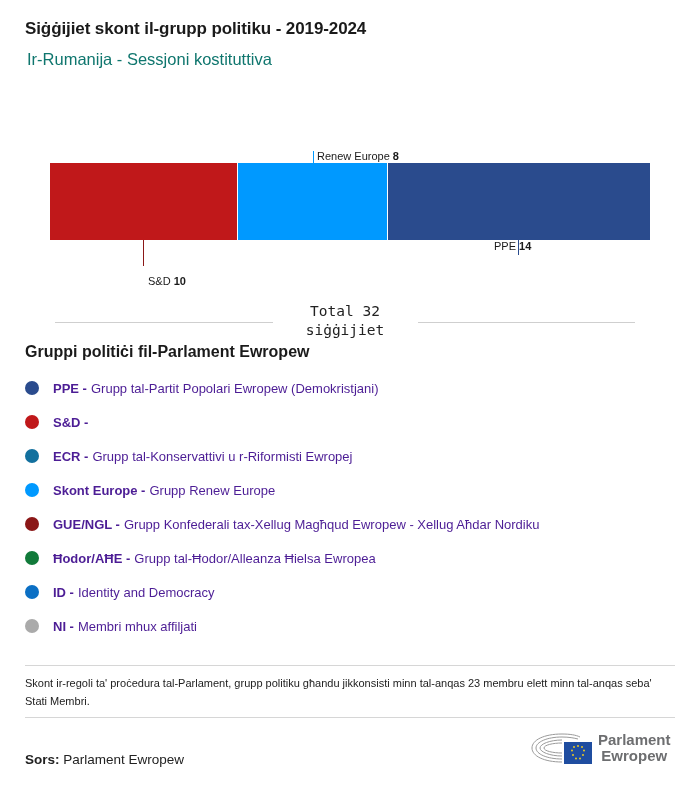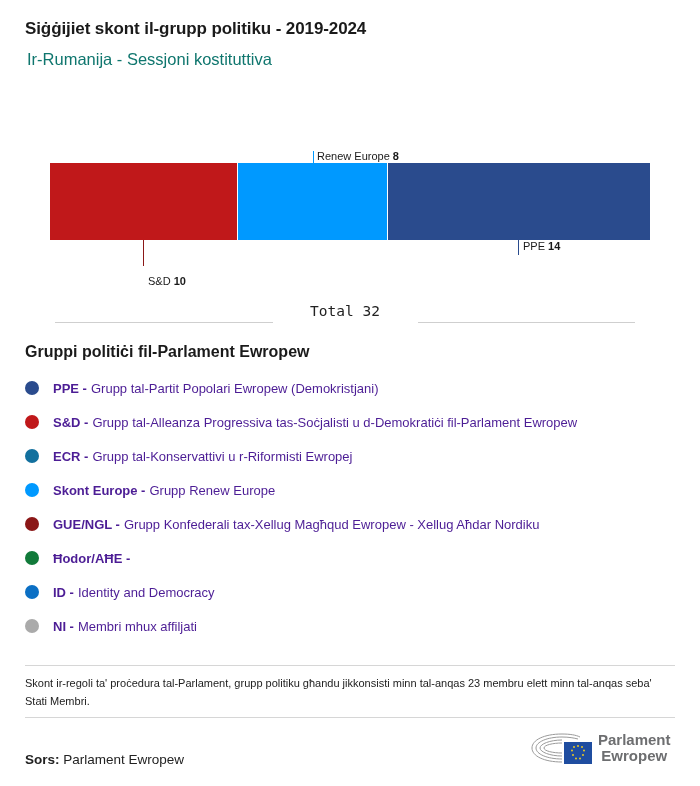--- a/index.html
+++ b/index.html
@@ -54,63 +54,64 @@
   <b>8</b>
 </div>
 
 <div class="tick" style="left:143px;top:240px;height:26px;background:#8b1717;"></div>
 <div class="callout" style="left:148px;top:251px;margin-top:24px;">
   <span>S&amp;D</span>
   <b>10</b>
 </div>
 
 <div class="tick" style="left:518px;top:240px;height:15px;background:#2a4b8d;"></div>
-<div class="callout" style="left:523px;top:240px;">
+<div class="callout" style="left:494px;top:240px;">
   <span>PPE</span>
   <b>14</b>
 </div>
 
 <div class="total-wrap">
   <div class="total-line" style="left:0;width:218px;"></div>
   <div class="total-line" style="left:363px;width:217px;"></div>
   <div class="total-text">
     <div>Total 32</div>
+    <div>siġġijiet</div>
   </div>
 </div>
 
 <div class="legend-title">Gruppi politiċi fil-Parlament Ewropew</div>
 <div class="legend">
   <div class="legend-item">
     <span class="dot" style="background:#2a4b8d;"></span>
     <b>PPE -</b>
     <span>Grupp tal-Partit Popolari Ewropew (Demokristjani)</span>
   </div>
   <div class="legend-item">
     <span class="dot" style="background:#c0181a;"></span>
     <b>S&amp;D -</b>
-    <span>Grupp tal-Alleanza Progressiva tas-Soċjalisti u d-Demokratiċi fil-Parlament Ewropew</span>
   </div>
   <div class="legend-item">
     <span class="dot" style="background:#12709e;"></span>
     <b>ECR -</b>
     <span>Grupp tal-Konservattivi u r-Riformisti Ewropej</span>
   </div>
   <div class="legend-item">
     <span class="dot" style="background:#0099ff;"></span>
     <b>Skont Europe -</b>
     <span>Grupp Renew Europe</span>
   </div>
   <div class="legend-item">
     <span class="dot" style="background:#8b1717;"></span>
     <b>GUE/NGL -</b>
     <span>Grupp Konfederali tax-Xellug Magħqud Ewropew - Xellug Aħdar Nordiku</span>
   </div>
   <div class="legend-item">
     <span class="dot" style="background:#117a3a;"></span>
     <b>Ħodor/AĦE -</b>
+    <span>Grupp tal-Ħodor/Alleanza Ħielsa Ewropea</span>
   </div>
   <div class="legend-item">
     <span class="dot" style="background:#0b6fc4;"></span>
     <b>ID -</b>
     <span>Identity and Democracy</span>
   </div>
   <div class="legend-item">
     <span class="dot" style="background:#aaaaaa;"></span>
     <b>NI -</b>
     <span>Membri mhux affiljati</span>

